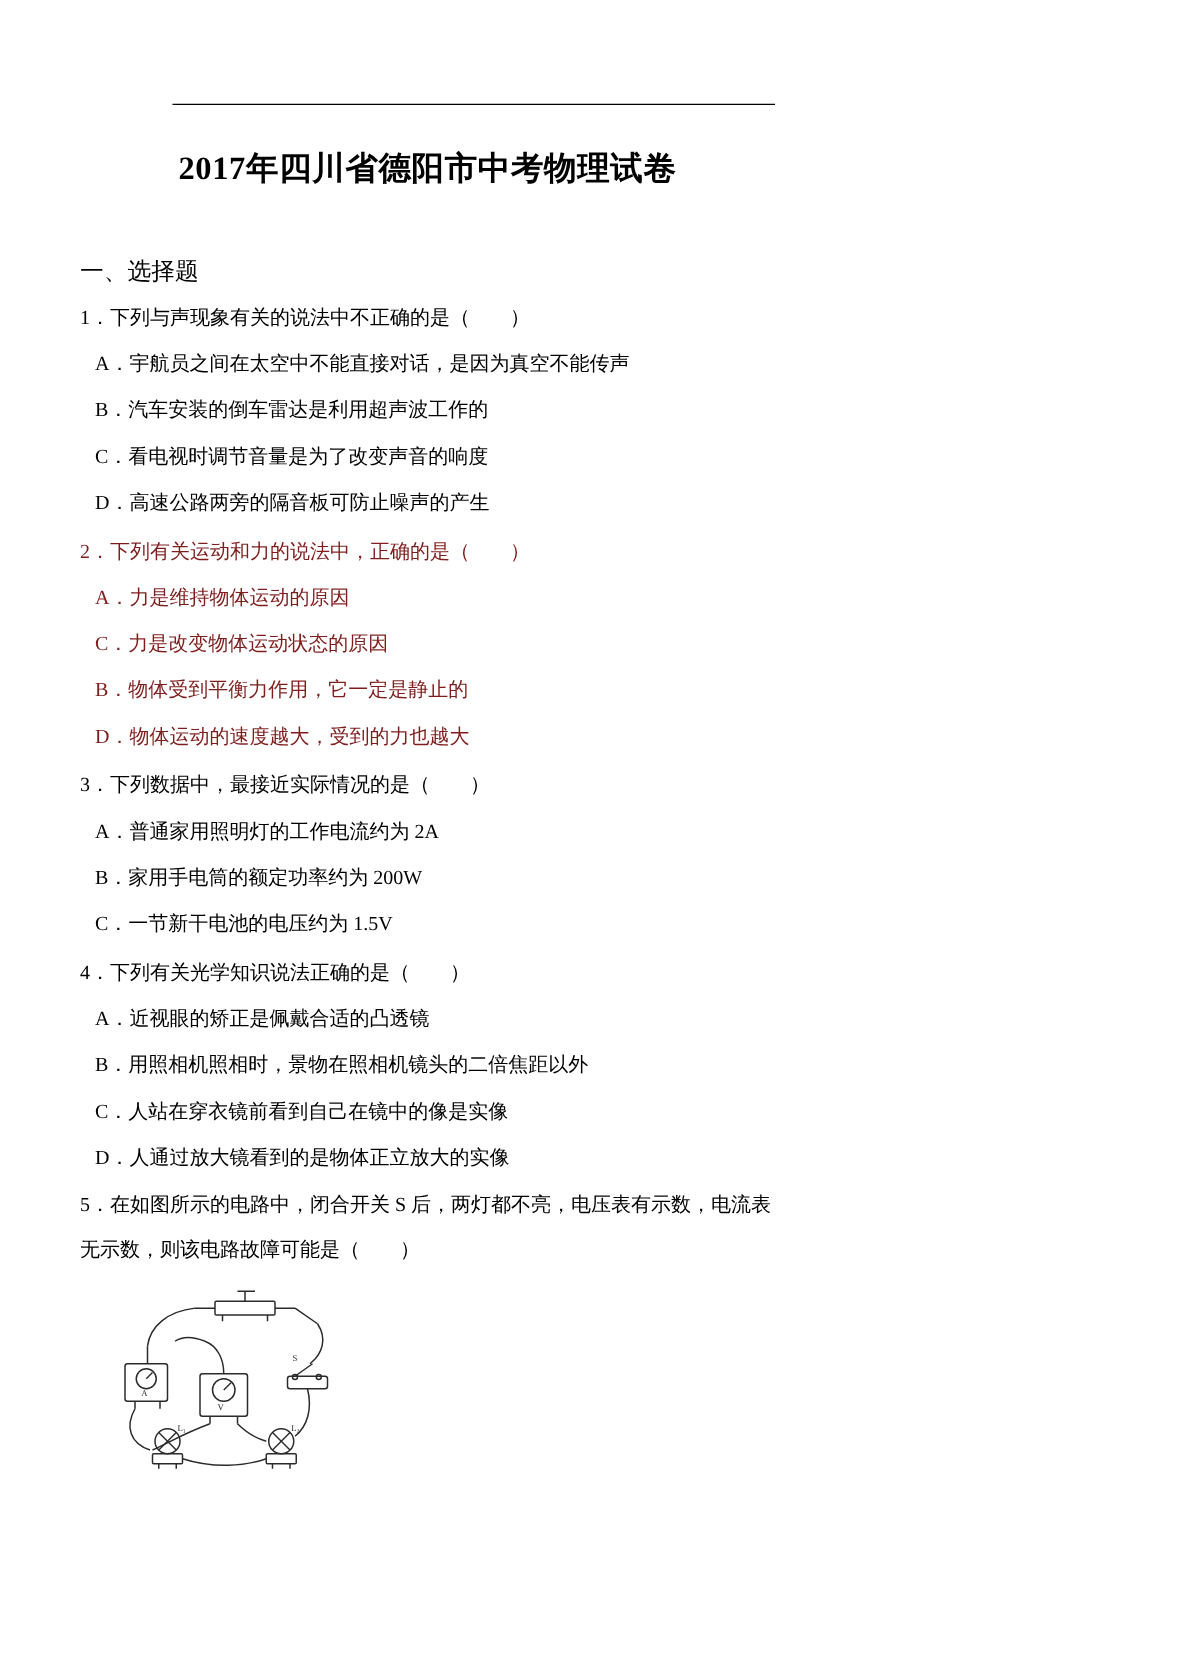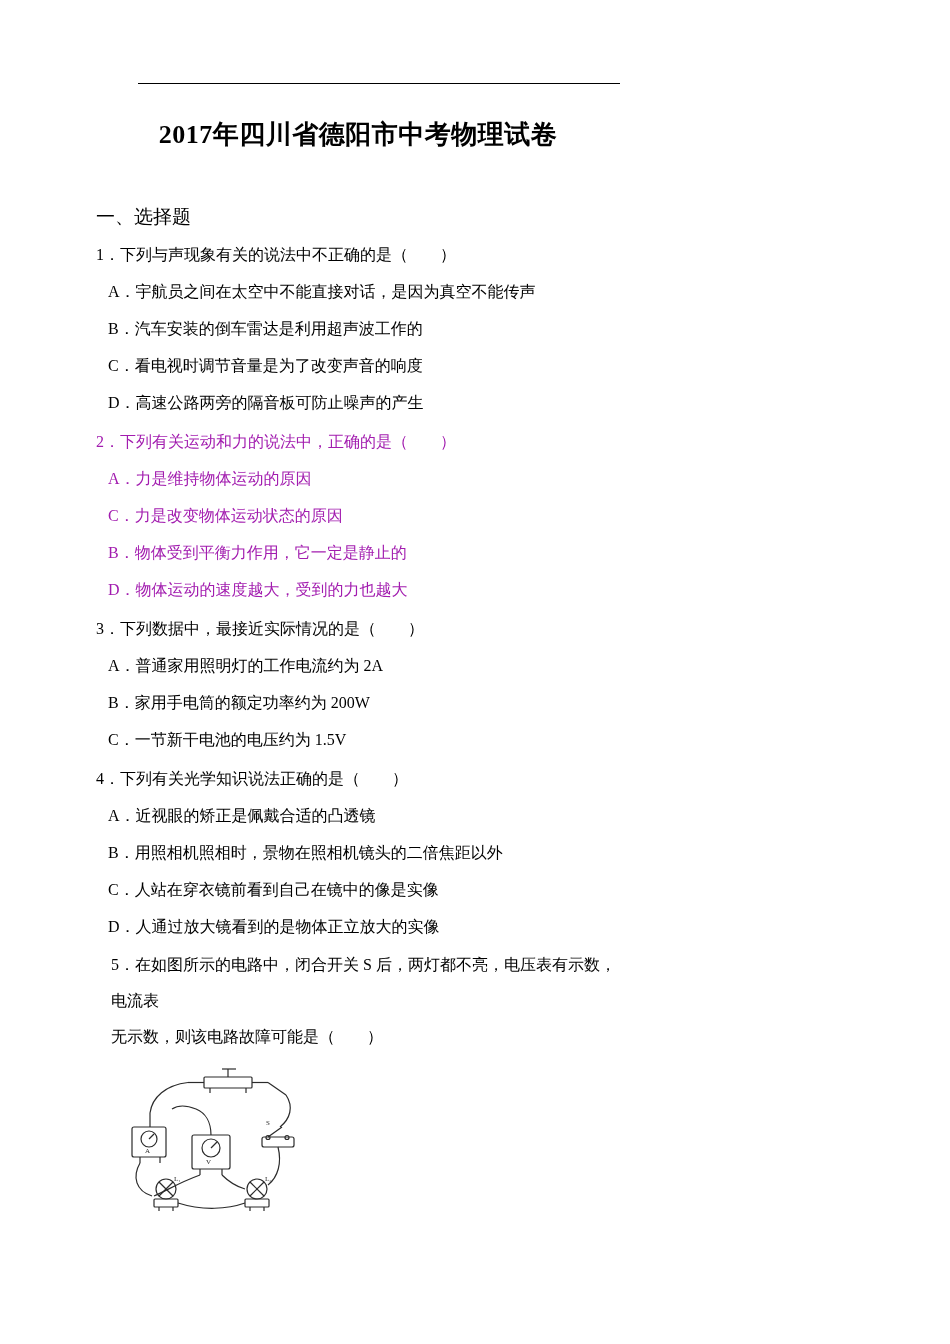--- a/index.html
+++ b/index.html
@@ -12,21 +12,21 @@
     height: 1344px;
     font-family: "Liberation Serif", "DejaVu Serif", serif;
     color: #000000;
     position: relative;
     overflow: hidden;
   }
   .page {
     width: 758px;
     height: 1344px;
     box-sizing: border-box;
-    padding: 0 138px 0 96px;
+    padding: 0 138px 0 64px;
     position: relative;
   }
   .top-rule {
     position: absolute;
     left: 138px;
     right: 138px;
     top: 83px;
     border-top: 1.5px solid #000;
   }
   .doc-title {
@@ -45,31 +45,30 @@
     padding-top: 52px;
     padding-bottom: 4px;
   }
   .line {
     font-size: 16px;
     line-height: 37px;
     white-space: pre-wrap;
     margin: 0;
   }
   .line.blue {
-    color: #a21caf;
+    color: #7f1d1d;
   }
   .line.q {
     margin-top: 2px;
   }
   .line.opt {
     margin-left: 12px;
   }
   .line.wrap {
     line-height: 36px;
-    margin-left: 15px;
   }
   .figure-wrap {
     margin-top: 10px;
     margin-left: 22px;
     width: 240px;
     height: 150px;
   }
   svg.circuit {
     display: block;
   }

